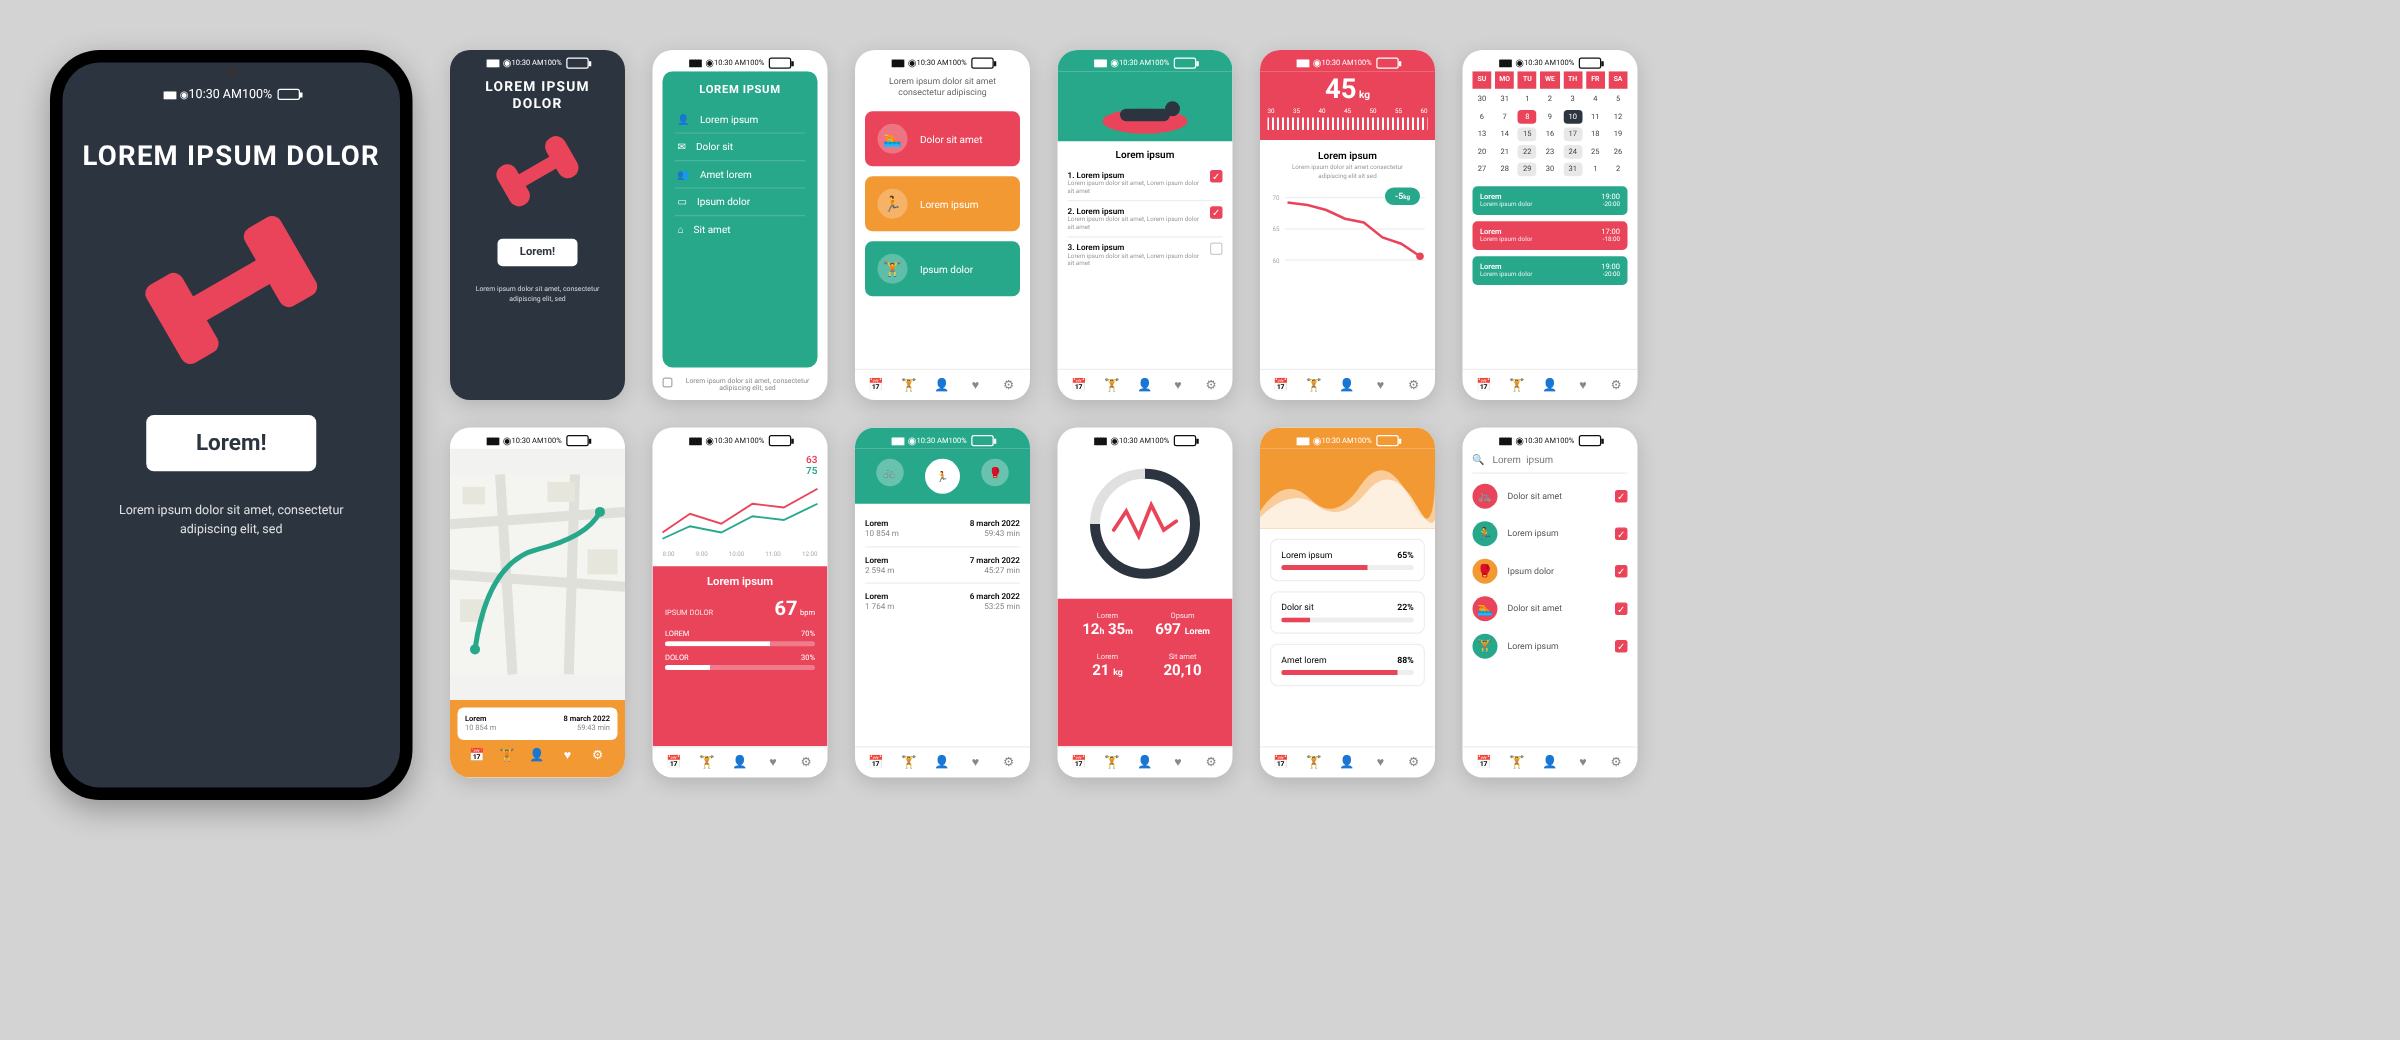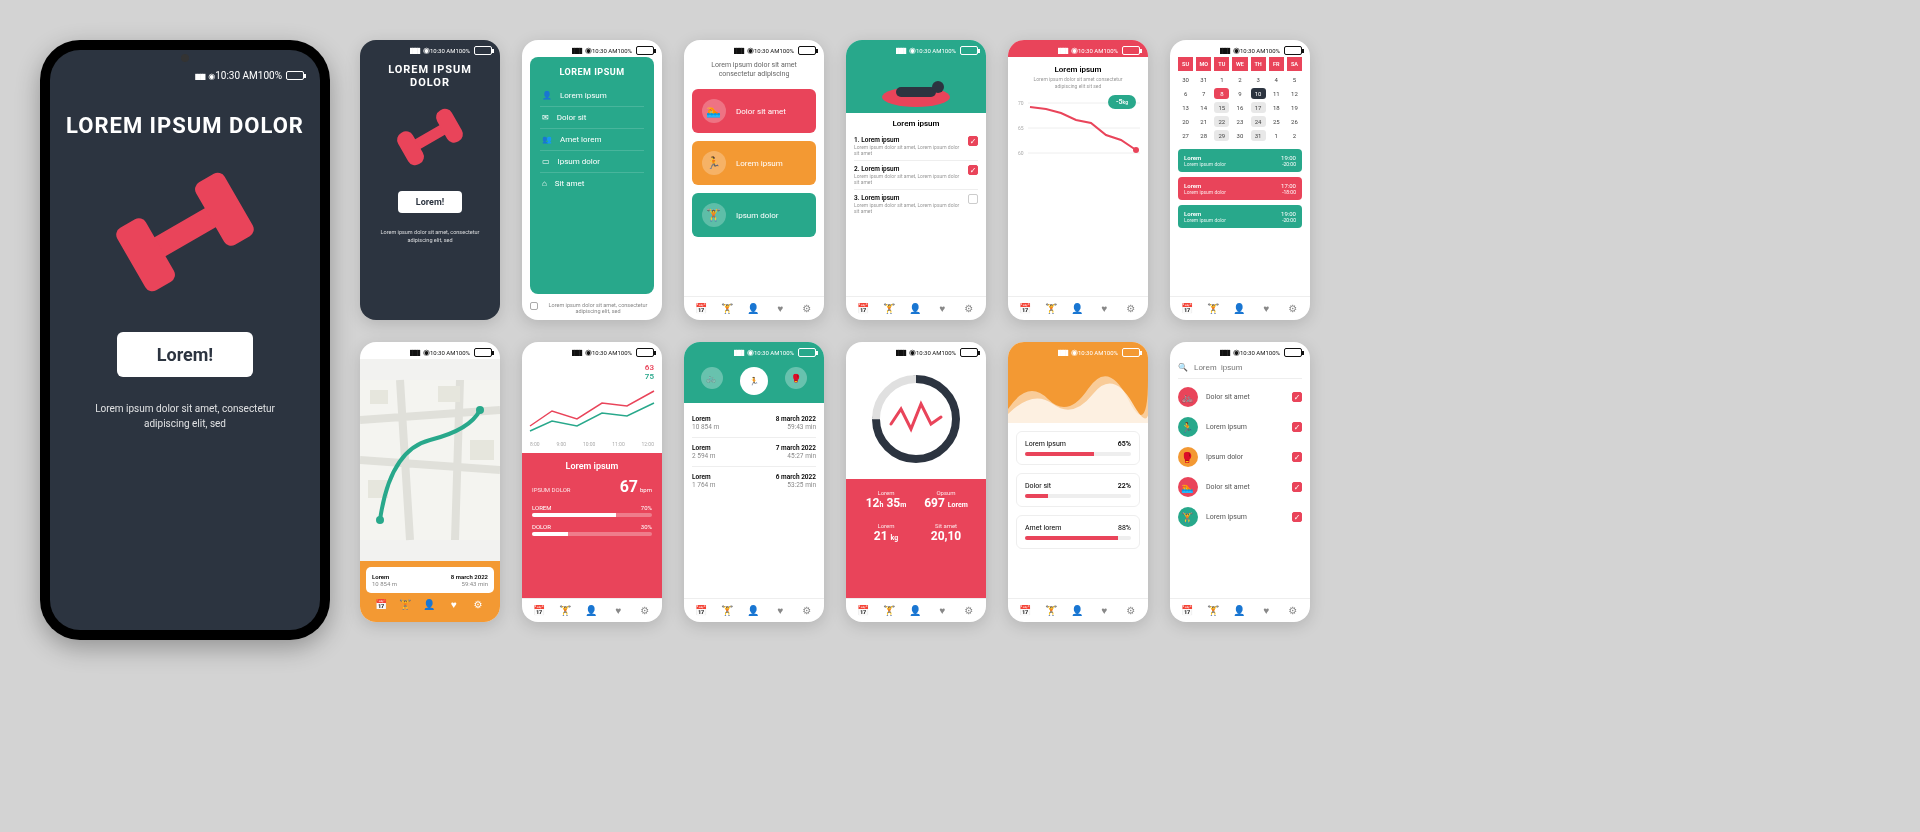--- a/index.html
+++ b/index.html
@@ -49,21 +49,21 @@
     color: white;
     display: flex;
     flex-direction: column;
     align-items: center;
     text-align: center;
     overflow: hidden;
   }
   .status-bar {
     width: 100%;
     display: flex;
-    justify-content: flex-end;
+    justify-content: center;
     align-items: center;
     font-size: 10px;
     margin-bottom: 20px;
   }
   .status-bar.dark { color:#fff; }
   .status-bar.light { color:#111; }
   .sb-left, .sb-right { display:flex; gap:4px; align-items:center; }
   .battery { width:18px; height:9px; border:1px solid currentColor; border-radius:2px; position:relative; }
   .battery::after { content:''; position:absolute; right:-3px; top:2px; width:2px; height:4px; background:currentColor; }
   .battery .fill { background:currentColor; height:100%; width:90%; }
@@ -316,20 +316,33 @@
     <div class="status-bar dark" style="background:var(--pink)">
       <div class="sb-left">
           <span class="bars"></span>
           <span class="wifi"></span>
         </div>
       <span>10:30 AM</span>
       <div class="sb-right">
           <span>100%</span>
           <span class="battery"><span class="fill"></span></span>
         </div>
+    </div>
+    <div style="background:var(--pink);color:#fff;text-align:center;padding:2px 0 8px">
+      <div style="font-size:22px;font-weight:700"><span>45</span><span style="font-size:8px;margin-left:2px">kg</span></div>
+      <div style="display:flex;justify-content:space-between;padding:0 6px;font-size:5px;margin-top:2px">
+        <span>30</span>
+          <span>35</span>
+          <span>40</span>
+          <span>45</span>
+          <span>50</span>
+          <span>55</span>
+          <span>60</span>
+      </div>
+      <div style="height:10px;background:repeating-linear-gradient(90deg,#fff 0 1px,transparent 1px 4px);margin:2px 6px 0"></div>
     </div>
     <div class="content" style="padding-top:8px">
       <div style="text-align:center;font-weight:600;font-size:8px">Lorem ipsum</div>
       <div style="text-align:center;font-size:5px;color:#999;padding:2px 6px 6px;line-height:1.3">Lorem ipsum dolor sit amet consectetur adipiscing elit sit sed</div>
       <div style="position:relative;flex:1">
         <div style="position:absolute;right:4px;top:0;background:var(--teal);color:#fff;border-radius:10px;padding:3px 8px;font-size:7px;font-weight:600"><span>-5</span><span style="font-size:5px">kg</span></div>
         <svg viewBox="0 0 124 70" width="100%" height="70">
           <text x="2" y="10" font-size="5" fill="#aaa">70</text>
             <line x1="12" y1="8" x2="124" y2="8" stroke="#eee"></line>
           <text x="2" y="35" font-size="5" fill="#aaa">65</text>
@@ -702,21 +715,21 @@
             <span>Dolor sit</span>
             <span style="font-weight:600">22%</span>
           </div>
           <div class="progress dark">
             <div class="pf" style="width:22%"></div>
           </div>
         </div>
       <div style="border:1px solid #eee;border-radius:6px;padding:8px">
           <div style="display:flex;justify-content:space-between;font-size:7px;margin-bottom:4px">
             <span>Amet lorem</span>
-            <span style="font-weight:400">88%</span>
+            <span style="font-weight:700">88%</span>
           </div>
           <div class="progress dark">
             <div class="pf" style="width:88%"></div>
           </div>
         </div>
     </div>
     <div class="navbar">
       <span>📅</span>
         <span>🏋</span>
         <span>👤</span>

